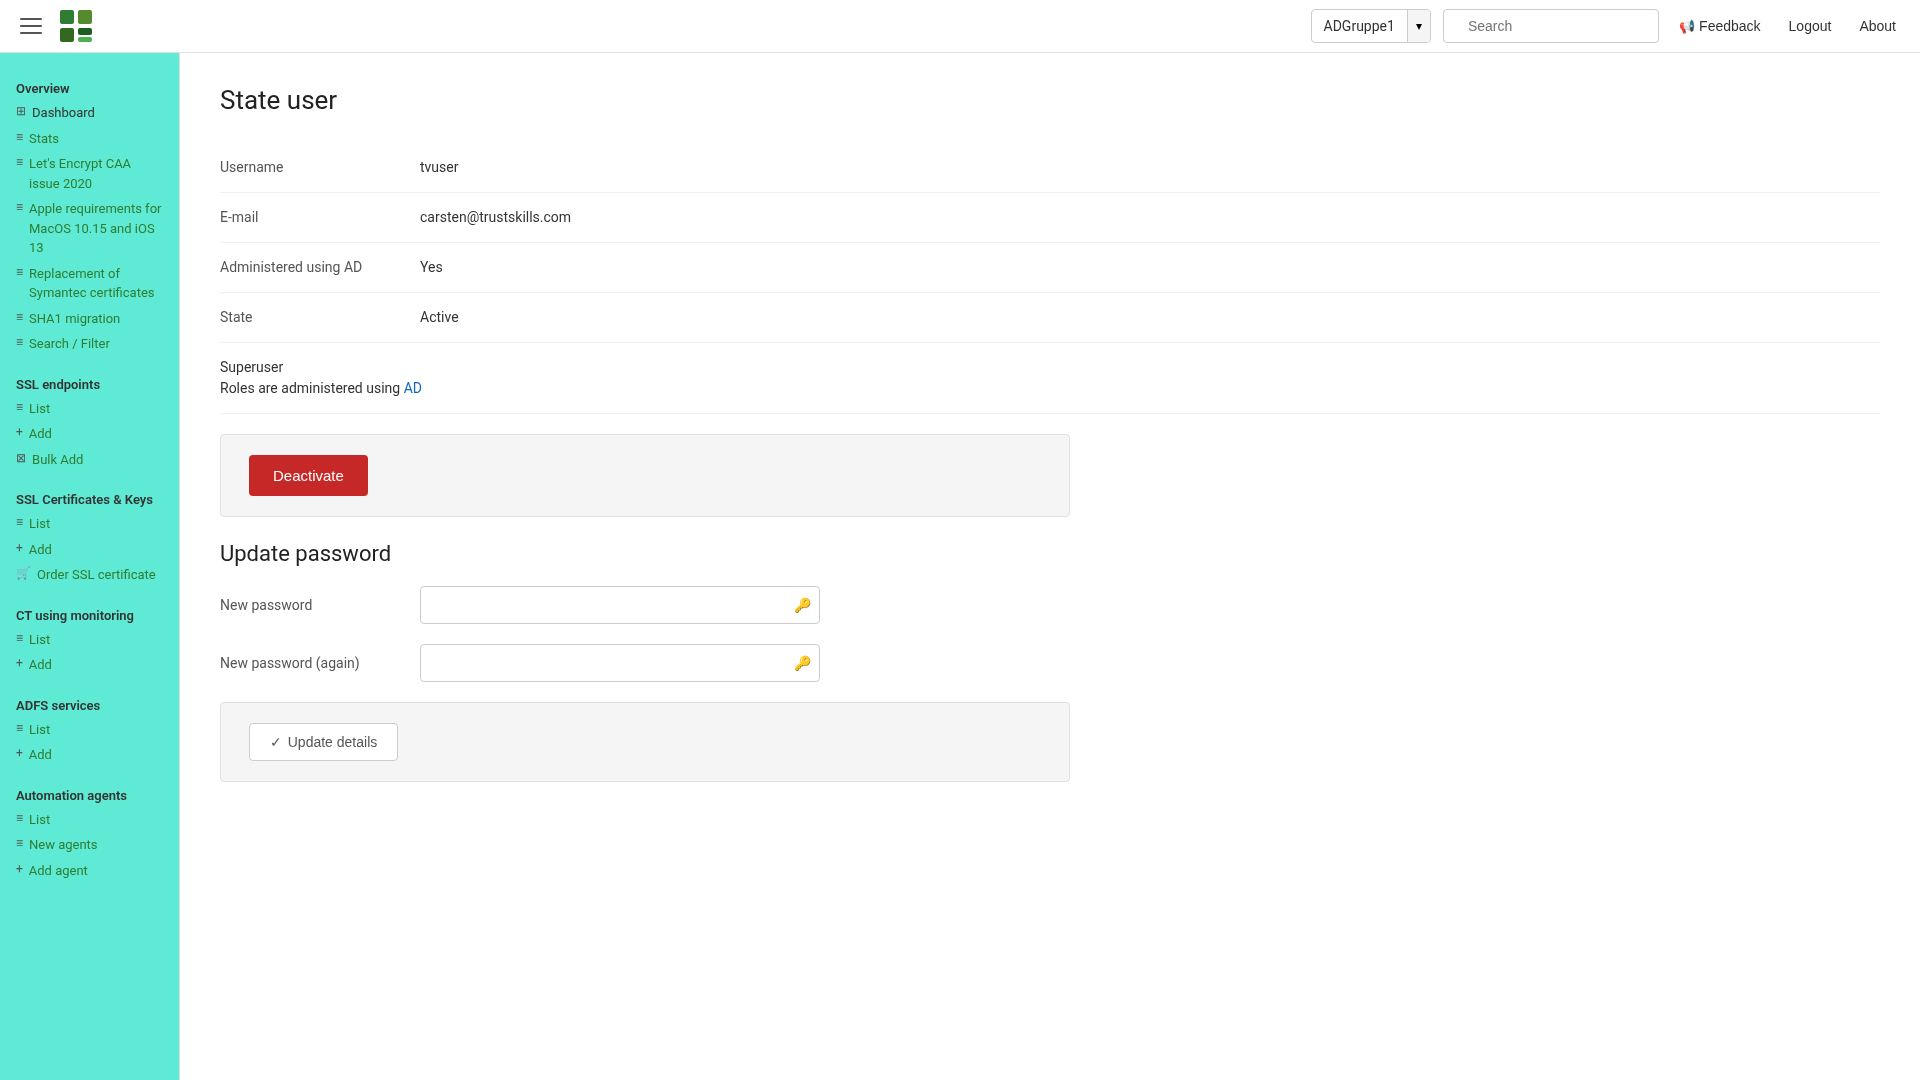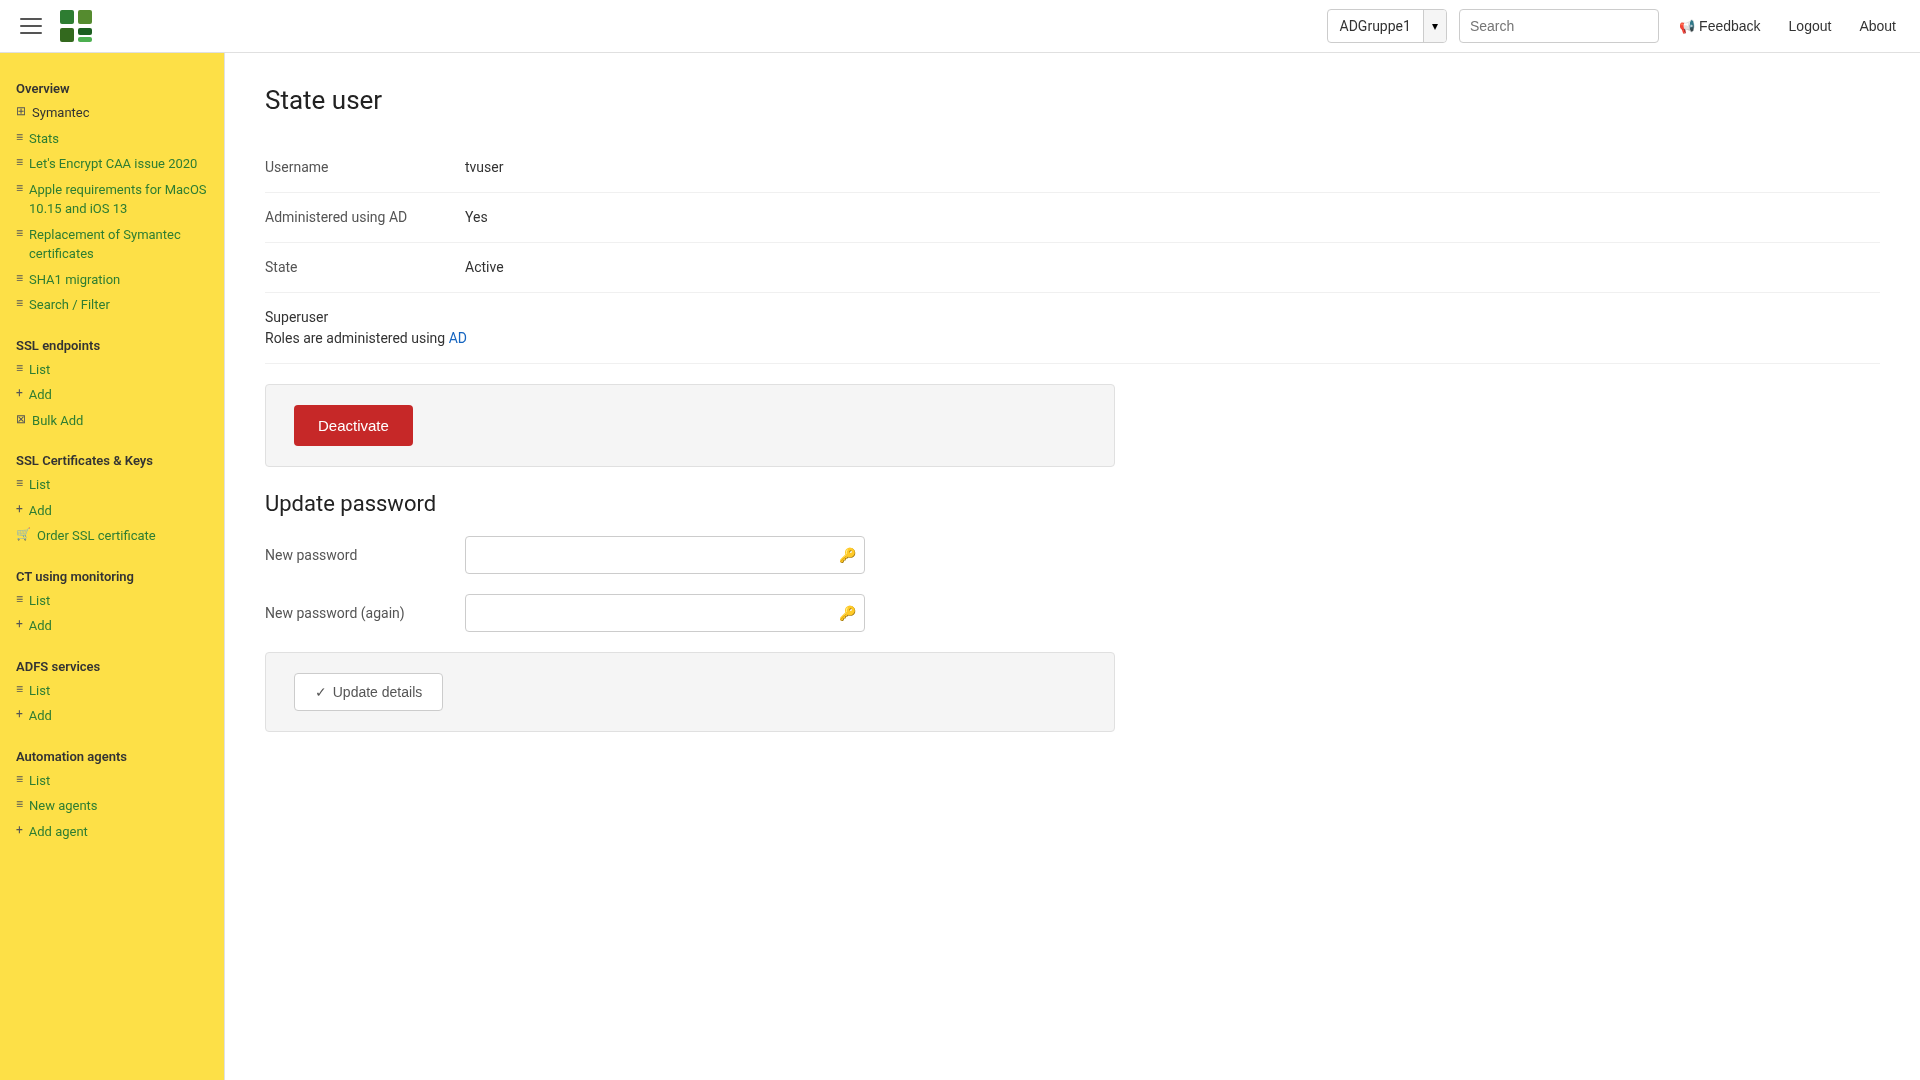--- a/index.html
+++ b/index.html
@@ -6,29 +6,29 @@
     body { font-family: -apple-system, BlinkMacSystemFont, 'Segoe UI', Roboto, sans-serif; font-size: 14px; color: #333; background: #fff; display: flex; flex-direction: column; height: 1080px; width: 1920px; overflow: hidden; }
 
     
     .header { display: flex; align-items: center; height: 53px; background: #fff; border-bottom: 1px solid #e0e0e0; padding: 0 16px; gap: 12px; flex-shrink: 0; justify-content: space-between; }
     .header-hamburger { width: 30px; height: 30px; display: flex; flex-direction: column; justify-content: center; gap: 5px; cursor: pointer; padding: 4px; }
     .header-hamburger span { display: block; height: 2px; background: #555; border-radius: 1px; }
     .header-spacer { flex: 1; }
     .header-group-select { display: flex; align-items: center; border: 1px solid #ccc; border-radius: 4px; overflow: hidden; height: 34px; }
     .header-group-select span { padding: 0 12px; font-size: 14px; line-height: 34px; }
     .header-group-select button { background: #f5f5f5; border: none; border-left: 1px solid #ccc; padding: 0 8px; height: 34px; cursor: pointer; font-size: 12px; }
-    .header-search { width: 200px; height: 34px; border: 1px solid #ccc; border-radius: 4px; padding: 0 10px; font-size: 14px; outline: none; }
+    .header-search { width: 216px; height: 34px; border: 1px solid #ccc; border-radius: 4px; padding: 0 24px; font-size: 14px; outline: none; }
     .header-nav-link { background: none; border: none; cursor: pointer; font-size: 14px; color: #333; padding: 0 8px; display: flex; align-items: center; gap: 4px; }
     .header-nav-link .megaphone { font-size: 13px; }
 
     
     .body-layout { display: flex; flex: 1; overflow: hidden; }
 
     
-    .sidebar { width: 225px; flex-shrink: 0; overflow-y: auto; border-right: 1px solid #e0e0e0; padding: 16px 0; background: #fde047; }
+    .sidebar { width: 180px; flex-shrink: 0; overflow-y: auto; border-right: 1px solid #e0e0e0; padding: 16px 0; background: #5eead4; }
     .sidebar-section-header { padding: 12px 16px 4px; font-size: 13px; font-weight: 600; color: #333; }
     .sidebar-item { display: flex; align-items: flex-start; padding: 3px 16px; cursor: pointer; gap: 6px; }
     .sidebar-item-icon { color: #555; font-size: 12px; margin-top: 1px; flex-shrink: 0; }
     .sidebar-item-label { color: #2e7d32; font-size: 13px; line-height: 1.5; }
     .sidebar-item-label.dark { color: #333; }
     .sidebar-divider { height: 8px; }
 
     
     .main-content { flex: 1; overflow-y: auto; padding: 32px 40px; background: #fff; }
     .page-title { font-size: 26px; font-weight: 400; color: #222; margin-bottom: 28px; }
@@ -90,21 +90,21 @@
   </button>
 </header>
 
 <div class="body-layout">
 
   <nav class="sidebar">
     <div class="sidebar-section-header">Overview</div>
 
     <div class="sidebar-item">
       <span class="sidebar-item-icon">⊞</span>
-      <span class="sidebar-item-label dark">Symantec</span>
+      <span class="sidebar-item-label dark">Dashboard</span>
     </div>
     <div class="sidebar-item">
       <span class="sidebar-item-icon">≡</span>
       <span class="sidebar-item-label">Stats</span>
     </div>
     <div class="sidebar-item">
       <span class="sidebar-item-icon">≡</span>
       <span class="sidebar-item-label">Let's Encrypt CAA issue 2020</span>
     </div>
     <div class="sidebar-item">
@@ -191,20 +191,24 @@
       <span class="sidebar-item-label">Add agent</span>
     </div>
   </nav>
 
   <main class="main-content">
     <h1 class="page-title">State user</h1>
 
     <div class="form-row">
       <div class="form-label">Username</div>
       <div class="form-value">tvuser</div>
+    </div>
+    <div class="form-row">
+      <div class="form-label">E-mail</div>
+      <div class="form-value">carsten@trustskills.com</div>
     </div>
     <div class="form-row">
       <div class="form-label">Administered using AD</div>
       <div class="form-value">Yes</div>
     </div>
     <div class="form-row">
       <div class="form-label">State</div>
       <div class="form-value">Active</div>
     </div>
     <div class="form-row">

